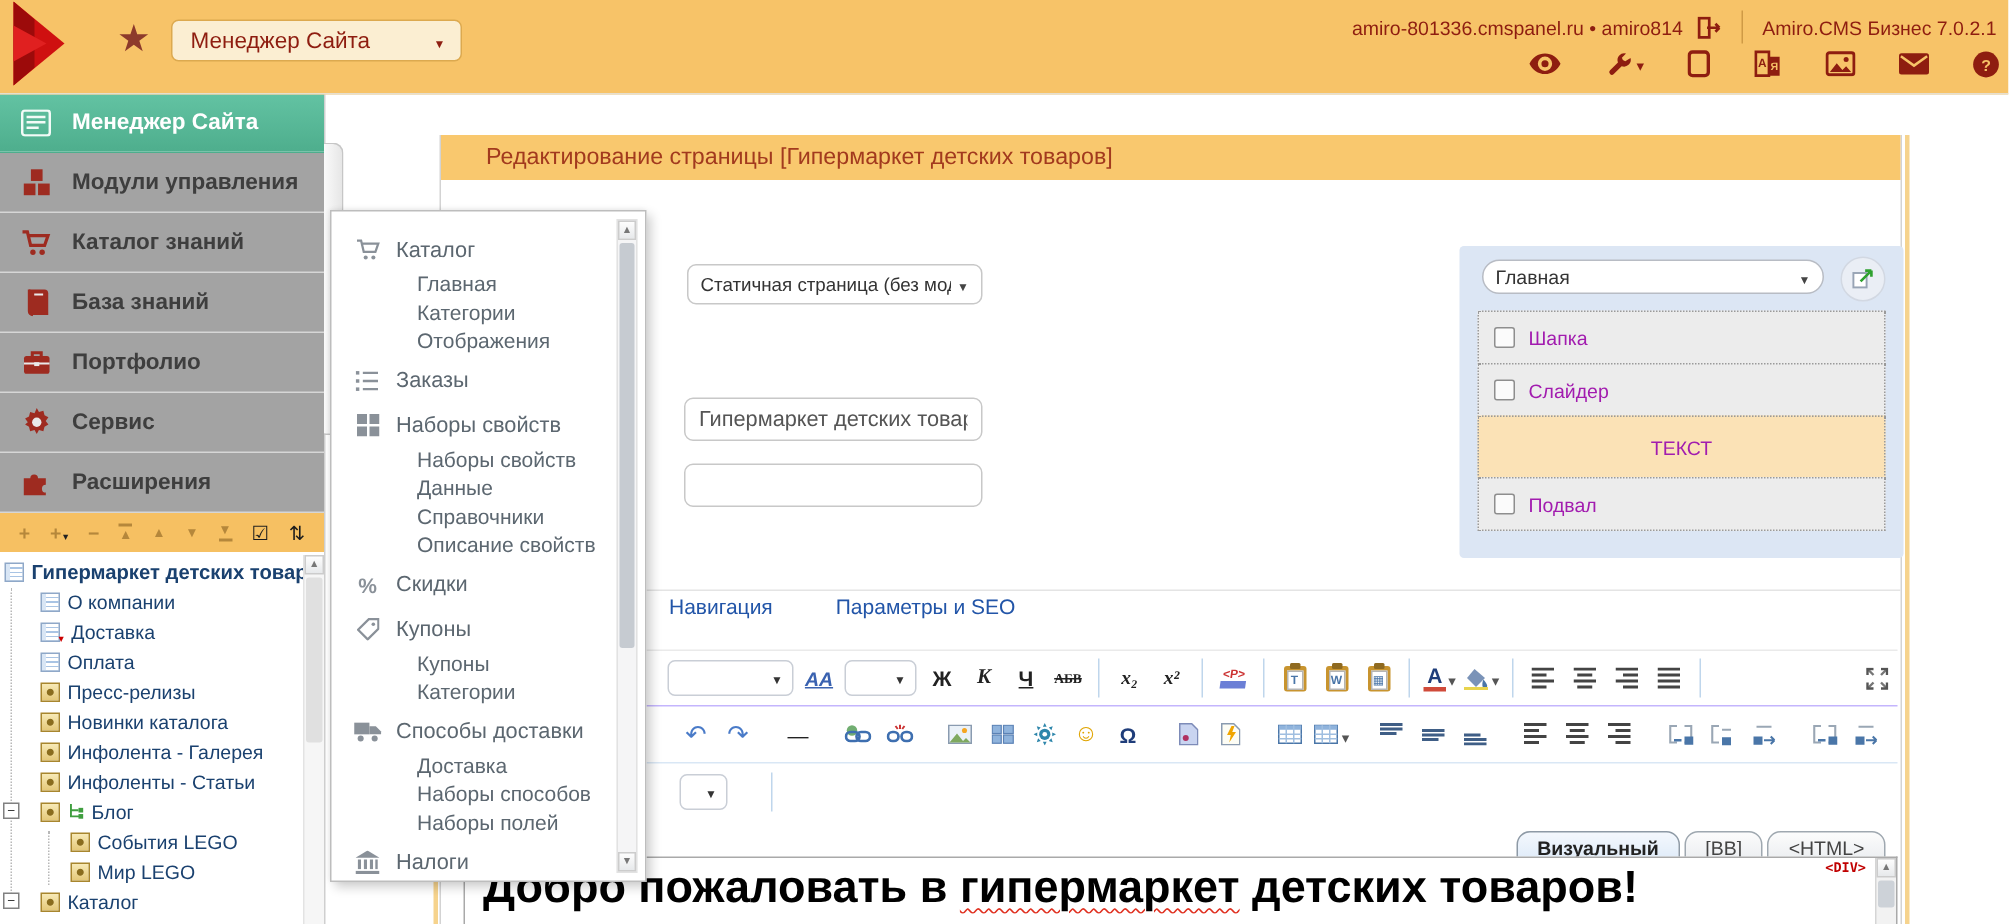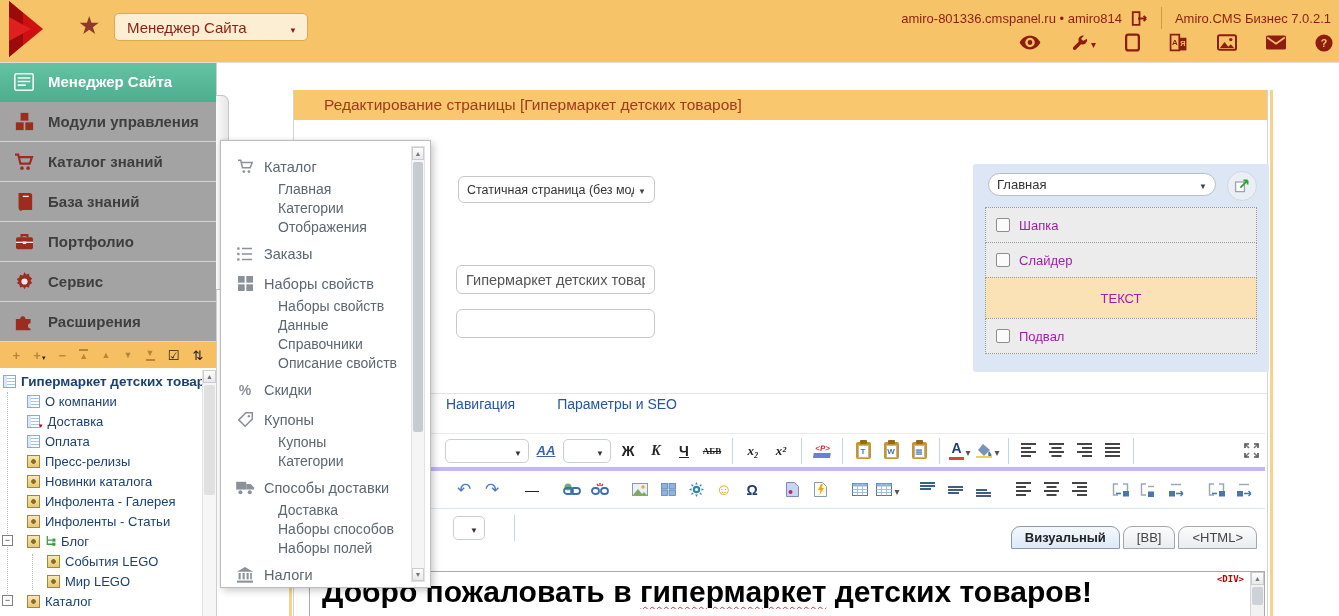--- a/index.html
+++ b/index.html
@@ -76,21 +76,21 @@
   .blk{position:relative;height:36px;border:1px dotted #9A9A9A;background:#ECECEC;display:flex;align-items:center;padding-left:10px;gap:9px;margin-top:-1px;box-sizing:border-box;cursor:pointer;}
   .blk.highlight{height:42px;background:#FBE2B6;justify-content:center;padding-left:0;}
   .blk-cb{width:14px;height:14px;background:#FBFBFB;border:1px solid #8E8E8E;border-radius:2px;box-sizing:border-box;cursor:pointer;}
   .blk-label{font-size:13px;color:#a21caf;}
   #tabs-divider{position:absolute;top:303px;left:0;right:0;height:1px;background:#E4E4E4;}
   #tabs{position:absolute;top:306px;left:152px;display:flex;gap:42px;}
   .tab{font-size:14px;color:#2255A8;cursor:pointer;}
 
   
   .tbrow{position:absolute;left:16px;right:2px;height:38px;display:flex;align-items:center;}
-  #tb-row1{top:343px;border-top:1px solid #EAEAEA;border-bottom:4px solid #c4b5fd;padding-left:132px;box-sizing:border-box;}
+  #tb-row1{top:343px;border-top:1px solid #EAEAEA;border-bottom:1px solid #c4b5fd;padding-left:132px;box-sizing:border-box;}
   #tb-row2{top:381px;border-bottom:1px solid #D9E7F5;padding-left:140px;box-sizing:border-box;}
   #tb-row3{top:419px;padding-left:140px;box-sizing:border-box;}
   .tb-btn{min-width:26px;height:26px;margin:0 1px;display:flex;align-items:center;justify-content:center;font-size:14px;color:#222;cursor:pointer;border-radius:3px;}
   .tb-sep{width:1px;height:26px;background:#BFD6EC;margin:0 6px;}
   .tb-spacer{flex:1;}
   .tb-select{height:24px;border:1px solid #C9CED6;border-radius:5px;background:#fff;display:flex;align-items:center;justify-content:flex-end;padding:0 6px;margin:0 3px;box-sizing:border-box;cursor:pointer;}
   .tb-select .caret{color:#333;}
   .tb-btn.b{font-weight:bold;}
   .tb-btn.i{font-style:italic;font-weight:bold;font-family:"Liberation Serif",serif;}
   .tb-btn.u{text-decoration:underline;font-weight:bold;}
@@ -102,21 +102,21 @@
   .tb-btn.blue{color:#4A7BC8;font-size:17px;}
   .tb-btn.smile span{color:#E0A400;font-size:16px;}
   .tb-btn.blue-dark{color:#1F3D7A;font-weight:bold;}
   .tbcaret::before{content:"▾";font-size:10px;color:#555;margin-left:2px;}
   .ic-clip{position:relative;width:15px;height:17px;background:#C8942F;border-radius:2px;display:inline-block;}
   .ic-clip::before{content:"";position:absolute;top:-2px;left:4px;width:7px;height:4px;background:#8F6A20;border-radius:1px;}
   .ic-clip i{position:absolute;left:2px;right:2px;top:3px;bottom:1px;background:#fff;border:1px solid #B5B5B5;font-style:normal;font-size:8px;font-weight:bold;display:flex;align-items:center;justify-content:center;color:#4A76A8;}
   #remnant-select{width:32px;}
   #mode-tabs{position:absolute;top:436px;right:10px;display:flex;gap:3px;align-items:flex-end;}
   .etab{height:23px;padding:0 13px;display:flex;align-items:center;border:1px solid #9FA8B0;border-radius:9px 9px 0 0;background:linear-gradient(#FCFCFC,#E9ECEF);font-size:13px;color:#444;cursor:pointer;box-sizing:border-box;}
-  .etab.active{background:linear-gradient(#F4F8FD,#DCE9F8);font-weight:bold;color:#222;border-color:#8E9AA6;}
+  .etab.active{background:linear-gradient(#F4F8FD,#DCE9F8);font-weight:bold;color:#222;border-color:#8E9AA6;margin-top:28px;}
 
   
   #editor{position:absolute;left:15px;right:2px;top:481px;bottom:0;border:1px solid #A9A9A9;border-bottom:none;background:#fff;box-sizing:border-box;}
   .ed-h1{margin:3px 0 0 12px;font-size:30px;font-weight:bold;color:#000;white-space:nowrap;overflow:hidden;}
   .wavy{text-decoration:underline;text-decoration-style:wavy;text-decoration-color:#E03020;text-decoration-thickness:1px;text-underline-offset:4px;}
   .tagind{position:absolute;top:2px;right:20px;font-size:9px;font-weight:bold;color:#C00000;font-family:"DejaVu Sans Mono",monospace;}
   #ed-vs{right:0;top:0;bottom:0;border-left:1px solid #D5D5D5;background:#F2F2F2;}
   #ed-vs .vs-thumb{top:15px;height:18px;}
 
   

